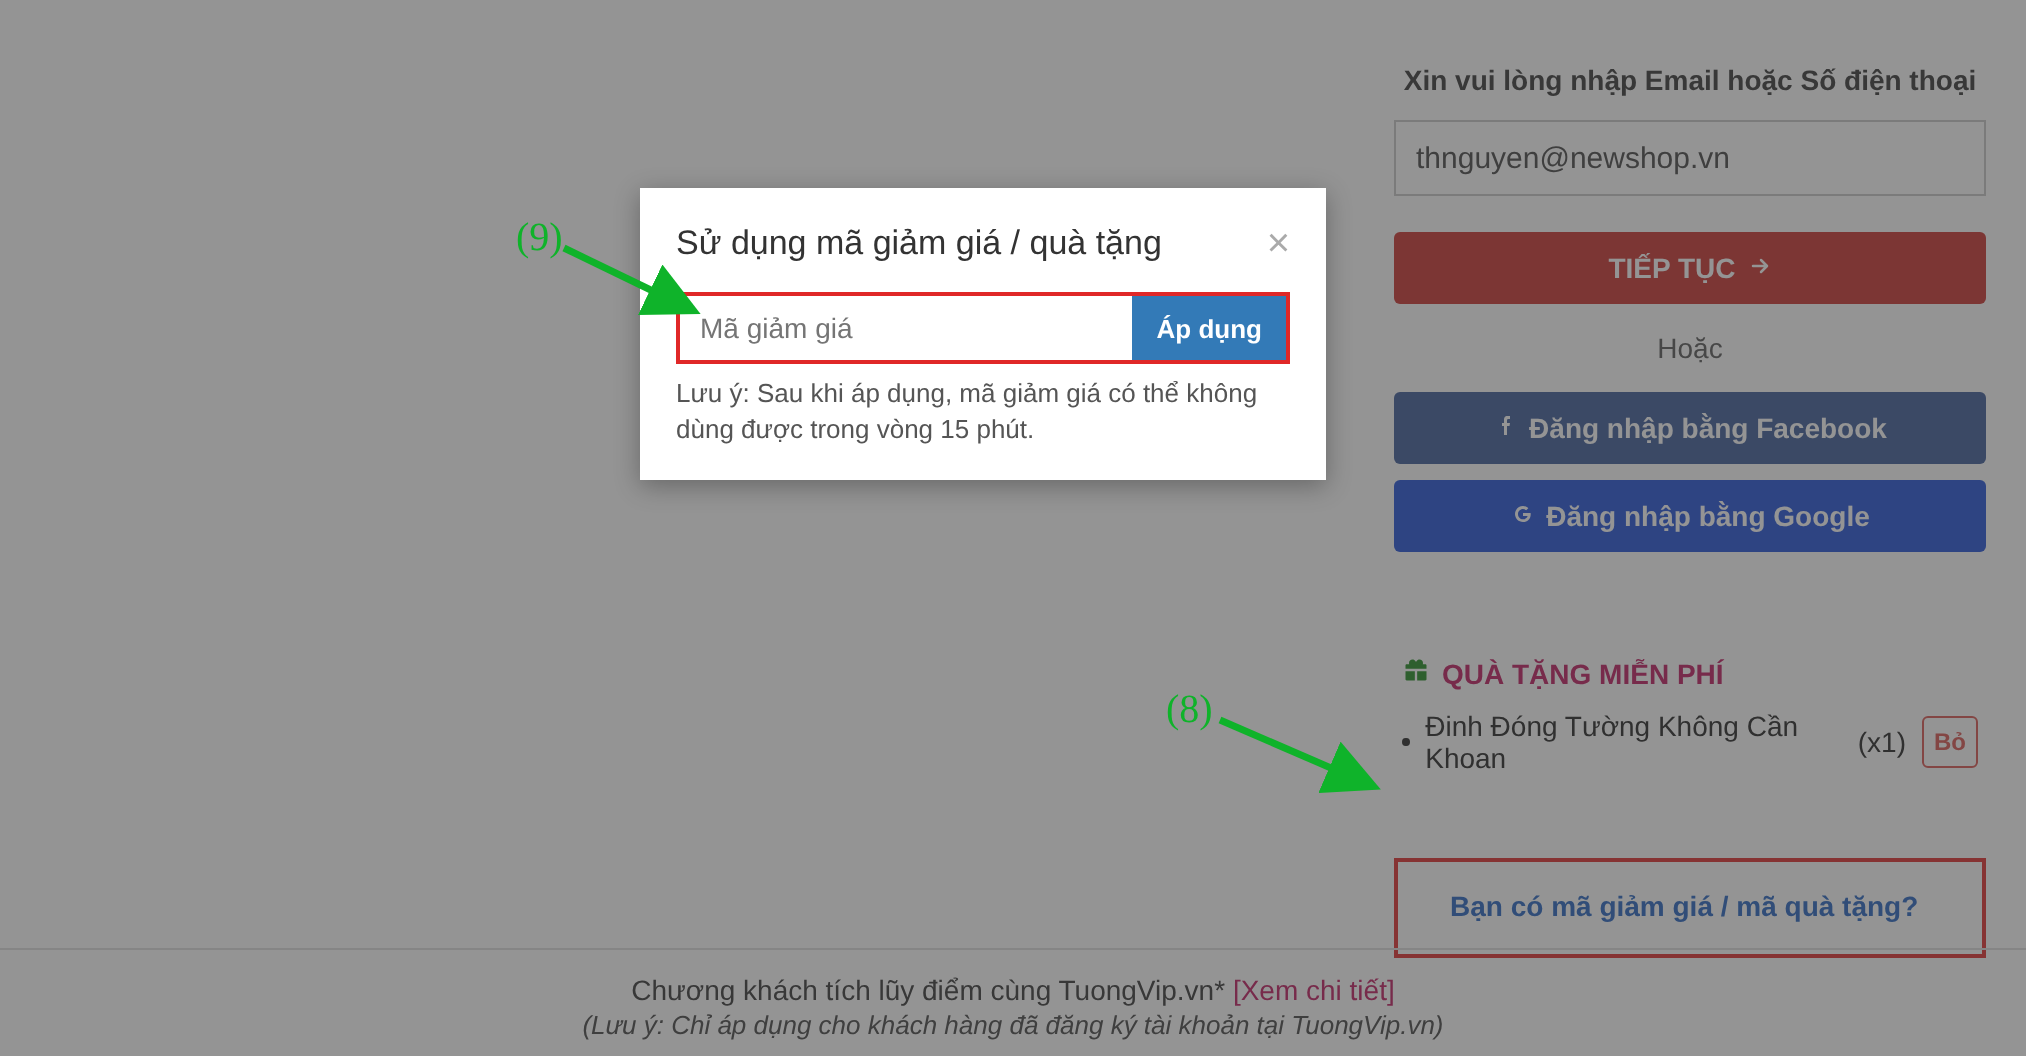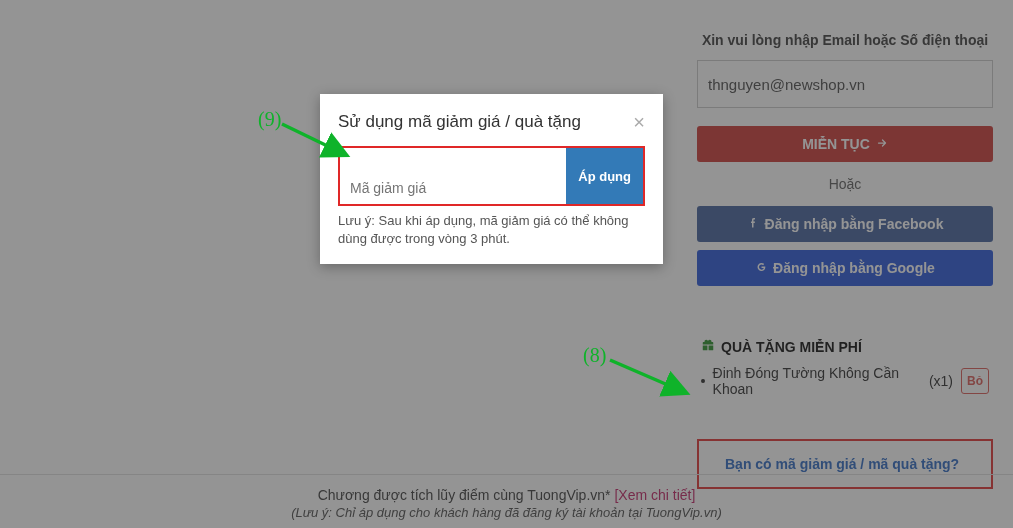--- a/index.html
+++ b/index.html
@@ -29,21 +29,21 @@
   .prompt-text {
     text-align: center;
     font-size: 14px;
     color: #333;
     font-weight: 600;
     margin: 22px 0 12px;
   }
 
   .email-input {
     width: 100%;
-    height: 48px;
+    height: 38px;
     border: 1px solid #c8c8c8;
     padding: 6px 10px;
     font-size: 15px;
     color: #444;
     background: #fff;
   }
 
   .btn {
     width: 100%;
     height: 36px;
@@ -61,21 +61,21 @@
   .btn-continue { background: #c9302c; margin-top: 18px; }
   .or-text { text-align: center; color: #555; font-size: 14px; margin: 14px 0; }
   .btn-fb { background: #3b5998; }
   .btn-gg { background: #1d4ed8; margin-top: 8px; }
 
   .gift-block {
     margin-top: 44px;
     padding: 8px 4px;
   }
   .gift-title {
-    color: #000000;
+    color: #be185d;
     font-weight: 700;
     font-size: 14px;
     display: flex;
     align-items: center;
     gap: 6px;
   }
   .gift-item {
     font-size: 14px;
     color: #222;
     margin-top: 10px;
@@ -148,21 +148,20 @@
     margin-top: 14px;
     border: 2px solid #e02828;
   }
   .modal-input {
     flex: 1 1 auto;
     border: none;
     padding: 8px 10px;
     font-size: 14px;
     color: #555;
     outline: none;
-    margin-top: 24px;
   }
   .modal-apply {
     background: #337ab7;
     color: #fff;
     border: none;
     font-size: 13px;
     font-weight: 600;
     padding: 0 12px;
     cursor: pointer;
   }
@@ -194,21 +193,21 @@
 <body>
 
 <div class="page">
 
   <div class="right-col">
     <div class="prompt-text">Xin vui lòng nhập Email hoặc Số điện thoại</div>
 
     <input class="email-input" type="text" value="thnguyen@newshop.vn" style="">
 
     <button class="btn btn-continue">
-      <span>MIỄN TỤC</span>
+      <span>TIẾP TỤC</span>
       <span class="icon-inline">
         <svg width="12" height="12" viewBox="0 0 24 24" fill="none">
             <path d="M5 12h12M13 6l6 6-6 6" stroke="#fff" stroke-width="2.5" stroke-linecap="round" stroke-linejoin="round"></path>
           </svg>
       </span>
     </button>
 
     <div class="or-text">Hoặc</div>
 
     <button class="btn btn-fb">
@@ -246,39 +245,39 @@
       </div>
     </div>
 
     <div class="coupon-link-box">
       <span class="coupon-link">Bạn có mã giảm giá / mã quà tặng?</span>
     </div>
   </div>
 
   <div class="footer">
     <div>
-      <span>Chương được tích lũy điểm cùng TuongVip.vn* </span>
+      <span>Chương khách tích lũy điểm cùng TuongVip.vn* </span>
       <span class="link">[Xem chi tiết]</span>
     </div>
     <div class="note">(Lưu ý: Chỉ áp dụng cho khách hàng đã đăng ký tài khoản tại TuongVip.vn)</div>
   </div>
 </div>
 
 <div class="backdrop"></div>
 
 <div class="modal">
   <div class="modal-title-row">
     <div class="modal-title">Sử dụng mã giảm giá / quà tặng</div>
     <button class="modal-close">×</button>
   </div>
   <div class="modal-input-row">
     <input class="modal-input" type="text" placeholder="Mã giảm giá" style="">
     <button class="modal-apply">Áp dụng</button>
   </div>
-  <div class="modal-note">Lưu ý: Sau khi áp dụng, mã giảm giá có thể không dùng được trong vòng 3 phút.</div>
+  <div class="modal-note">Lưu ý: Sau khi áp dụng, mã giảm giá có thể không dùng được trong vòng 15 phút.</div>
 </div>
 
 <div class="anno-layer">
   <span class="anno-label" style="left:258px; top:108px;">(9)</span>
   <svg class="anno-arrow" style="left:278px; top:118px;" width="80" height="50">
     <defs>
         <marker id="ah9" markerWidth="8" markerHeight="8" refX="6" refY="4" orient="auto">
           <path d="M0,0 L8,4 L0,8 z" fill="#0fb32a"></path>
         </marker>
       </defs>

